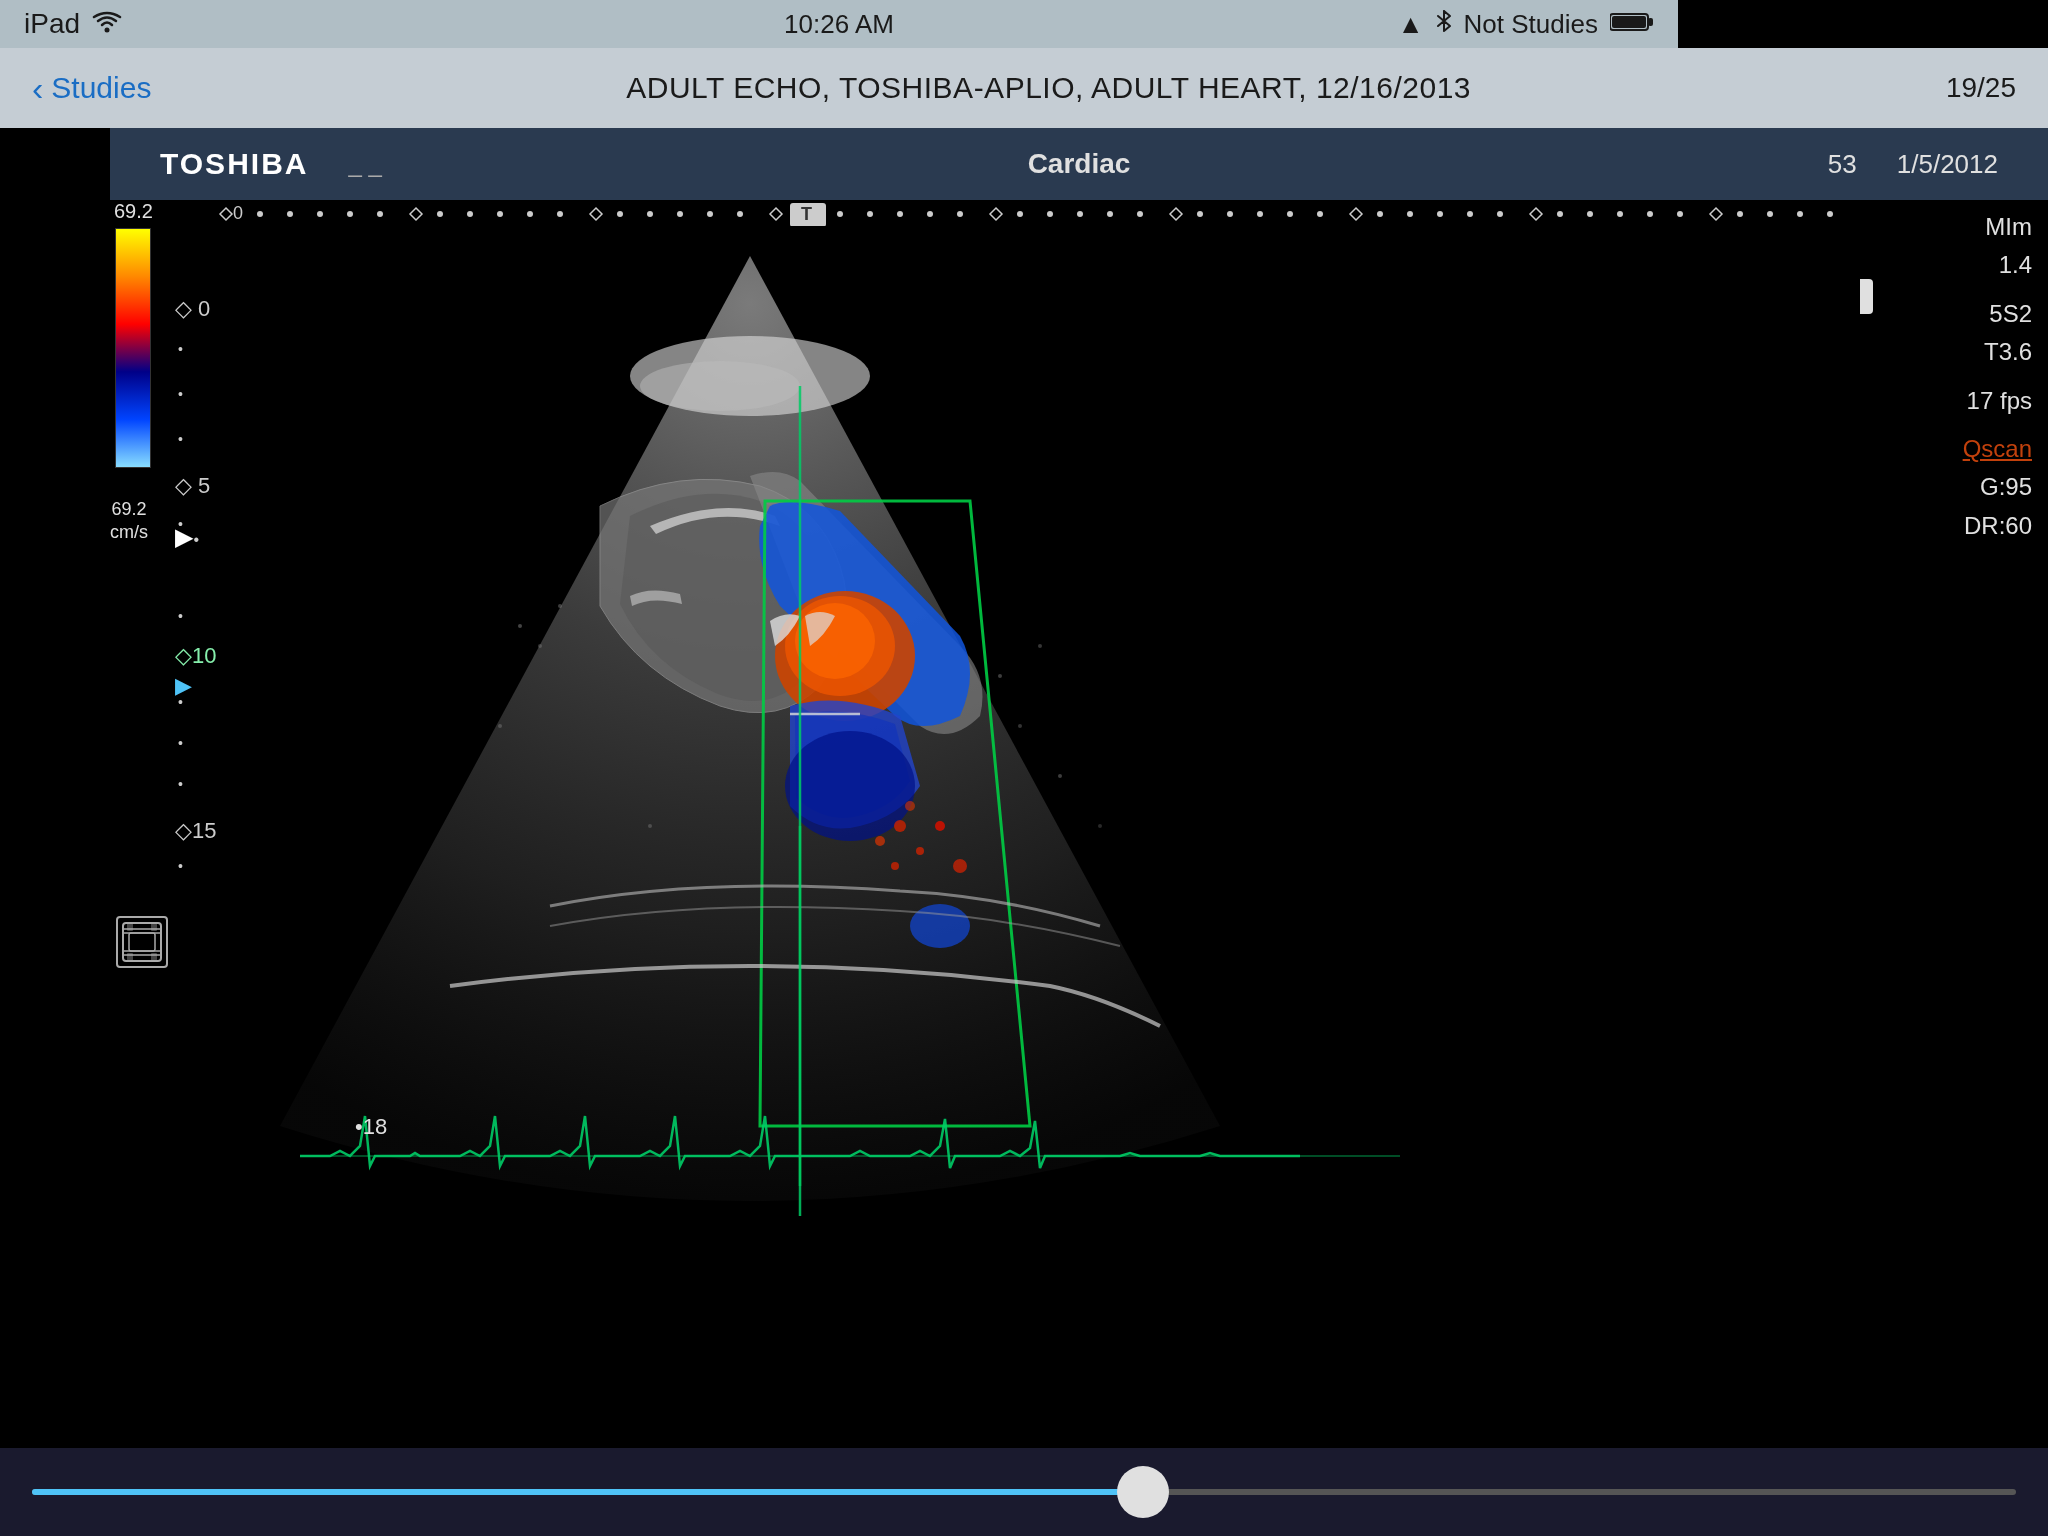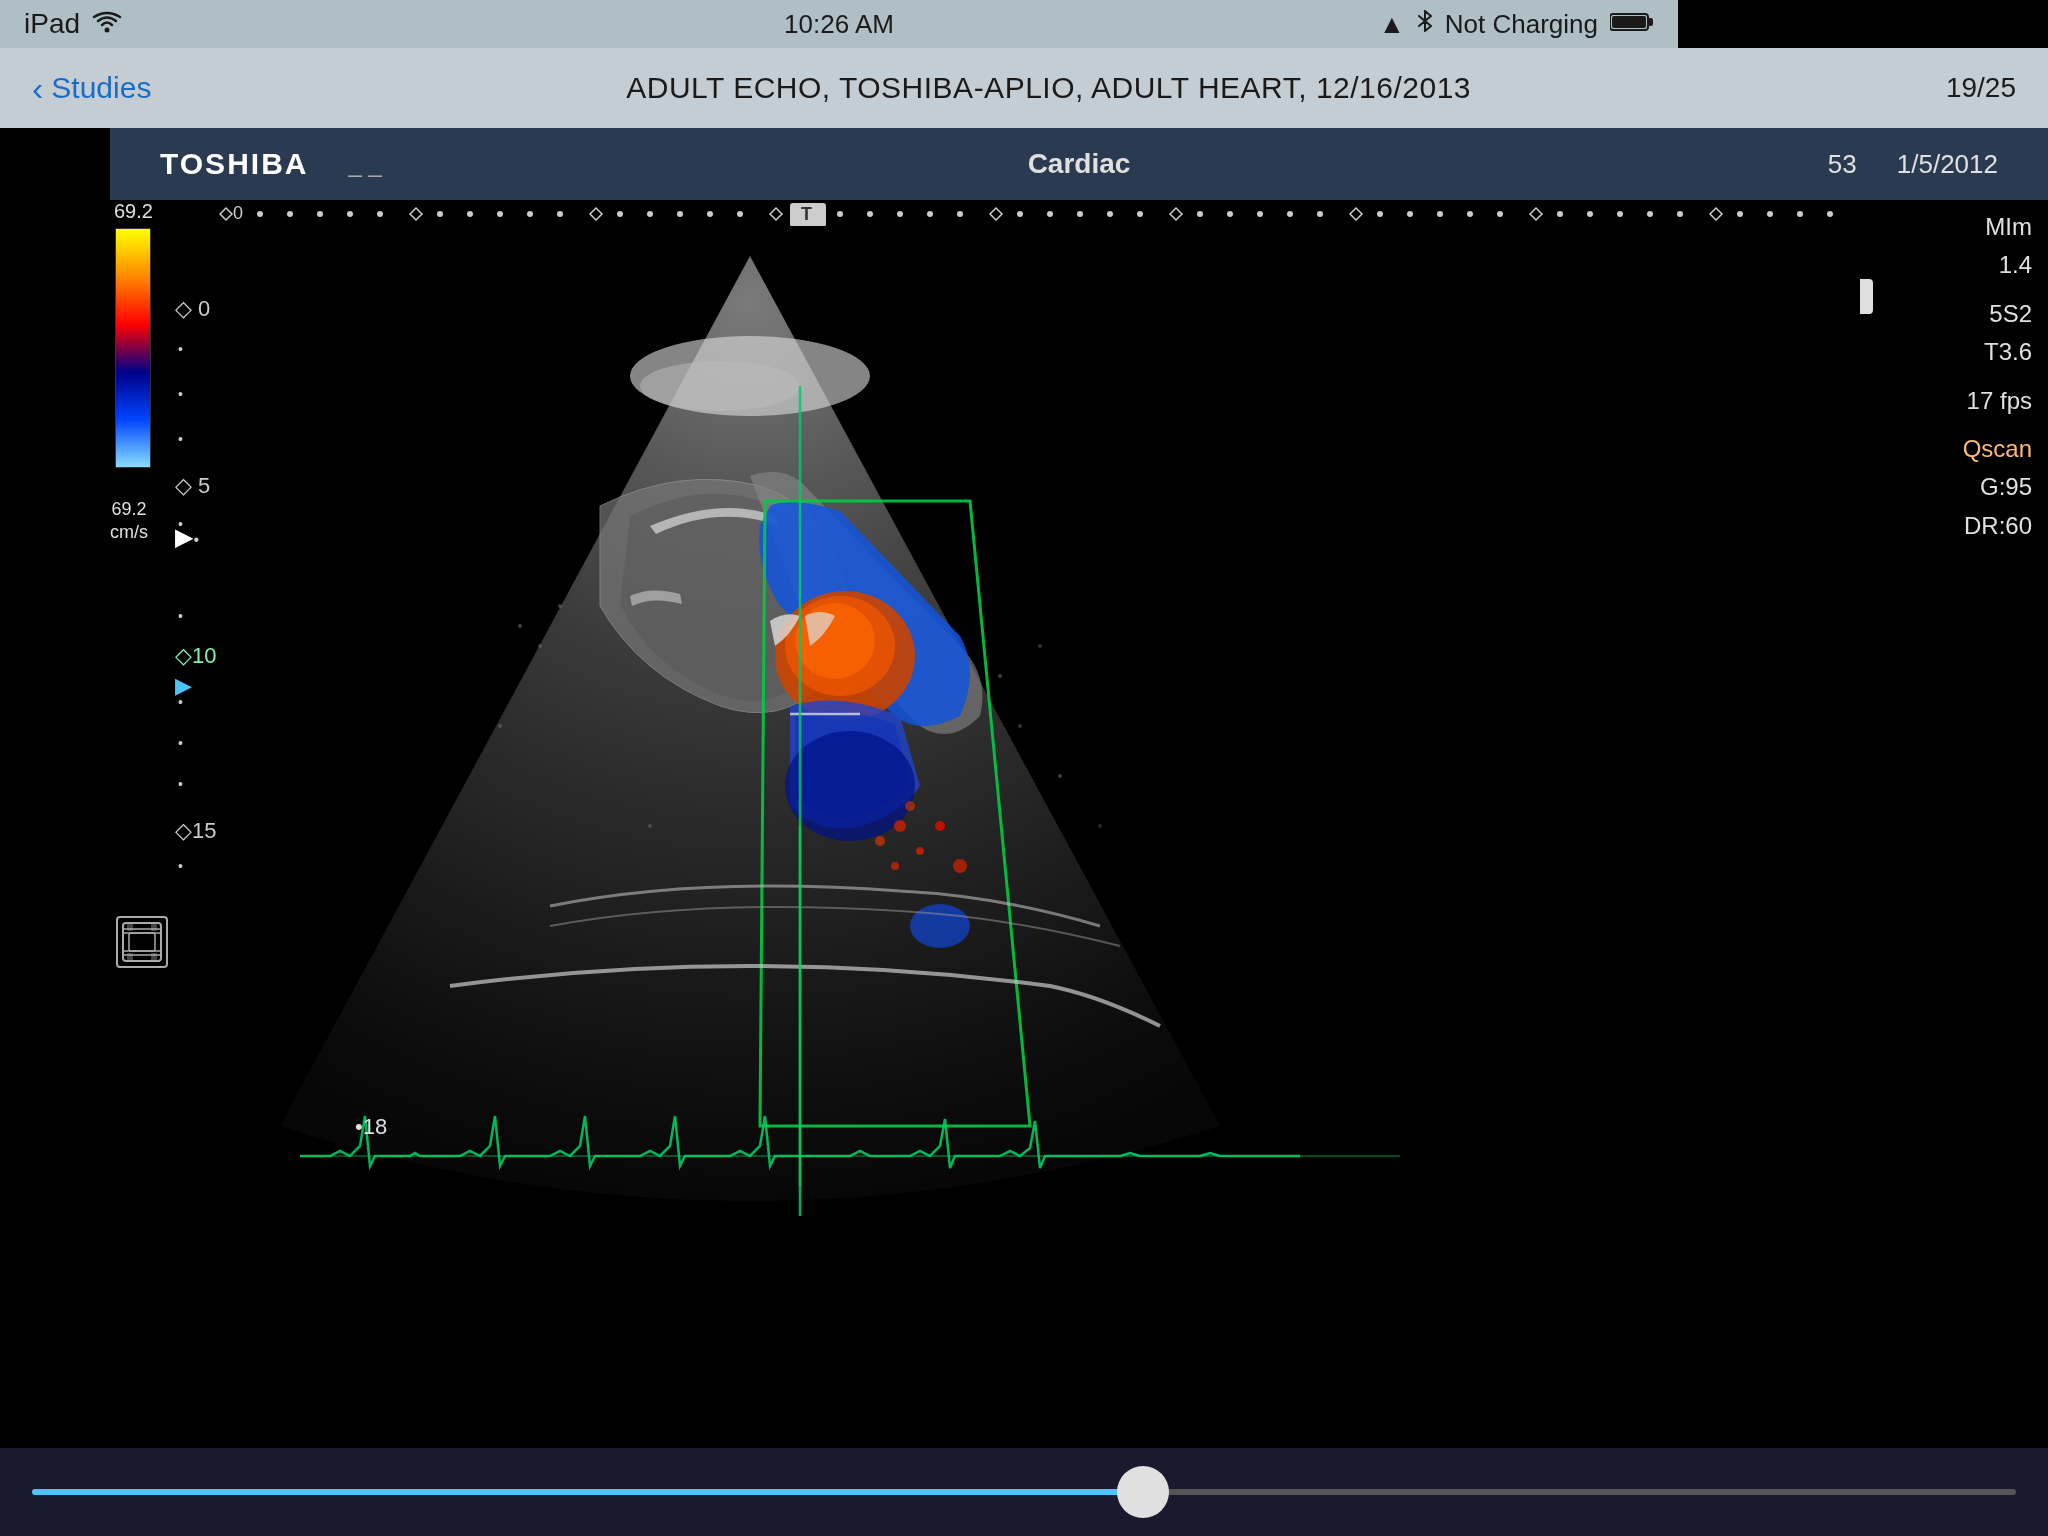--- a/index.html
+++ b/index.html
@@ -286,21 +286,21 @@
     </span>
   </div>
   <div class="center">10:26 AM</div>
   <div class="right">
     <span>▲</span>
     <span>
       <svg width="16" height="24" viewBox="0 0 16 24">
         <path d="M8 2 L14 7 L8 12 L8 2 M8 12 L14 17 L8 22 M8 2 L8 22 M2 7 L8 12 M2 17 L8 12" stroke="#1a1a1a" stroke-width="2" fill="none" stroke-linecap="round" stroke-linejoin="round"></path>
       </svg>
     </span>
-    <span>Not Charging</span>
+    <span>Not Studies</span>
     <span>
       <svg width="44" height="22" viewBox="0 0 44 22">
         <rect x="0" y="3" width="38" height="16" rx="3" ry="3" stroke="#1a1a1a" stroke-width="2" fill="none"></rect>
         <rect x="38" y="7" width="5" height="8" rx="2" ry="2" fill="#1a1a1a"></rect>
         <rect x="2" y="5" width="34" height="12" rx="2" ry="2" fill="#1a1a1a"></rect>
       </svg>
     </span>
   </div>
 </div>
 
@@ -570,21 +570,21 @@
         <div>1.4</div>
       </div>
       <div class="param-section">
         <div>5S2</div>
         <div>T3.6</div>
       </div>
       <div class="param-section">
         <div>17 fps</div>
       </div>
       <div class="param-section">
-        <div style="color:#fdba74;">Qscan</div>
+        <div style="color:#c2410c;text-decoration:underline;">Qscan</div>
         <div>G:95</div>
         <div>DR:60</div>
       </div>
     </div>
 
   </div>
 
   <div id="scrubber-bar">
     <div id="scrubber-track">
       <div id="scrubber-fill" style="width: 56%;"></div>

